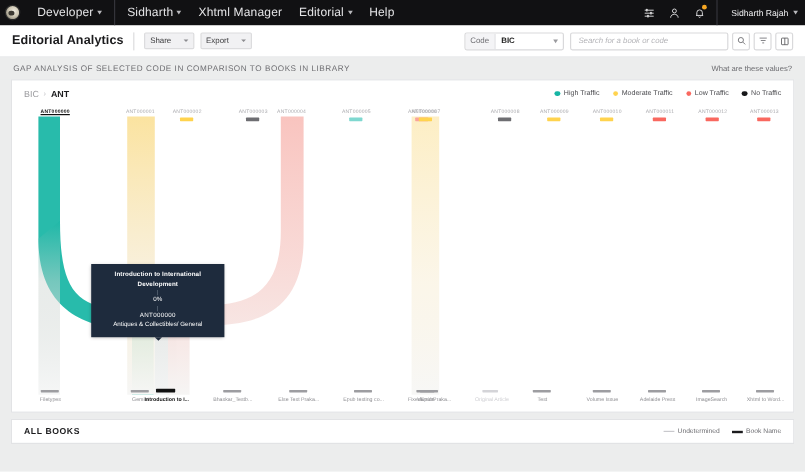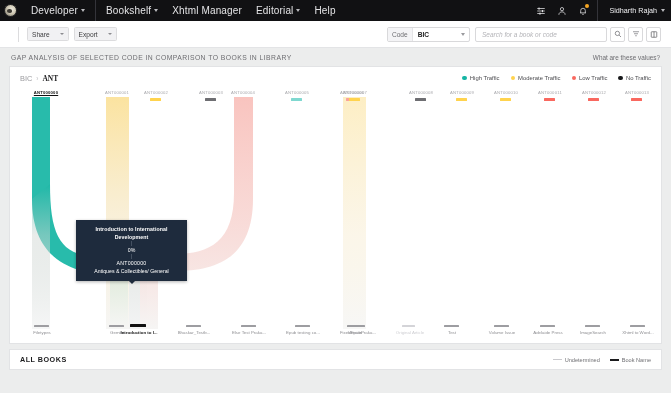--- a/index.html
+++ b/index.html
@@ -95,21 +95,21 @@
   .substrip .txt{ font-size:6.8px; color:#6d6d71; letter-spacing:.45px; text-transform:uppercase;}
   .substrip .link{ margin-left:auto; font-size:6.4px; color:#6d6d71;}
 
   
   .card{
     margin:0 9px; background:#fff; border:1px solid #e2e3e5;
     height:278px; position:relative; overflow:hidden;
   }
   .card-head{ height:22px; display:flex; align-items:center; padding:0 10px; }
   .crumb{ font-size:7.4px; color:#9a9a9e; display:flex; align-items:center; gap:4px;}
-  .crumb b{ color:#1c1c1e; font-weight:bold;font-family:Liberation Serif, serif;}
+  .crumb b{ color:#1c1c1e; font-weight:bold;}
   .crumb .arw{ color:#bdbdc1; font-size:6.4px;}
   .legend{ margin-left:auto; display:flex; align-items:center; gap:11px;}
   .lg{ display:flex; align-items:center; gap:3px; font-size:5.9px; color:#4b4b4f;}
   .lg .dot{ width:4.5px;height:4.5px;border-radius:50%;}
 
   
   .plot{ position:absolute; left:0; right:0; top:22px; bottom:0; }
   .plot svg{ display:block; }
 
   .colhead{
@@ -158,21 +158,21 @@
 <div class="topnav">
   <div class="logo-wrap">
     <div class="logo"></div>
   </div>
   <div class="nav-item">
     <span>Developer</span>
     <i class="caret-d"></i>
   </div>
   <div class="nav-sep"></div>
   <div class="nav-item">
-    <span>Bookshelf</span>
+    <span>Sidharth</span>
     <i class="caret-d"></i>
   </div>
   <div class="nav-item">
     <span>Xhtml Manager</span>
   </div>
   <div class="nav-item">
     <span>Editorial</span>
     <i class="caret-d"></i>
   </div>
   <div class="nav-item">
@@ -208,20 +208,21 @@
     </div>
     <div class="nav-sep"></div>
     <div class="user-name">
       <span>Sidharth Rajah</span>
       <i class="caret-d"></i>
     </div>
   </div>
 </div>
 
 <div class="titlebar">
+  <div class="app-title">Editorial Analytics</div>
   <div class="vsep"></div>
   <div class="btn-drop">
     <span>Share</span>
     <i class="cd"></i>
   </div>
   <div class="btn-drop">
     <span>Export</span>
     <i class="cd"></i>
   </div>
 

